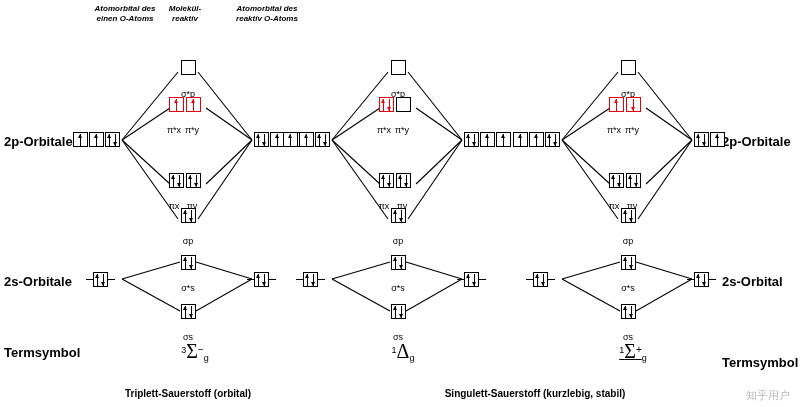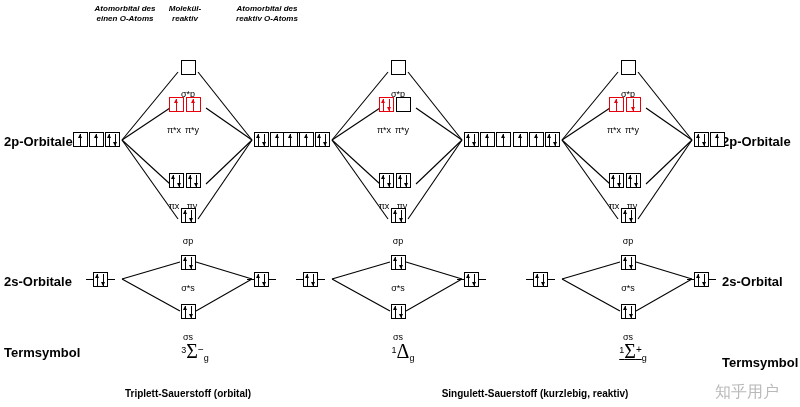--- a/index.html
+++ b/index.html
@@ -57,21 +57,21 @@
   
   .linebox{
     position:absolute;width:15px;height:15px;
   }
   .linebox .ln{
     position:absolute;left:-7px;top:7px;width:29px;height:1.3px;background:#000;
   }
   svg.lines{position:absolute;left:0;top:0;width:800px;height:407px;pointer-events:none;}
   .term{font-size:12px;text-align:center;}
   .watermark{
-    position:absolute;right:21px;bottom:4px;font-size:16px;color:#b9b9b9;
+    position:absolute;right:10px;bottom:4px;font-size:11px;color:#b9b9b9;
   }
 </style>
 </head>
 <body>
 
 <svg class="lines">
 
   <g stroke="#000" stroke-width="1.1" fill="none">
     <line x1="122" y1="140" x2="178" y2="72"></line>
     <line x1="122" y1="140" x2="170" y2="108"></line>
@@ -515,15 +515,15 @@
         </span>
       </div>
   </div>
 </div>
 
 <div class="abs term" style="left:588px;top:340px;width:90px;text-decoration:underline;">
   <span style="font-size:9px;vertical-align:super;">1</span><span style="font-size:20px;font-family:'Liberation Serif',serif;">Σ</span><span style="font-size:10px;vertical-align:super;">+</span><span style="font-size:9px;vertical-align:sub;">g</span>
 </div>
 
 <div class="abs caption" style="left:88px;top:388px;width:200px;">Triplett-Sauerstoff (orbital)</div>
-<div class="abs caption" style="left:390px;top:388px;width:290px;">Singulett-Sauerstoff (kurzlebig, reaktiv)</div>
+<div class="abs caption" style="left:390px;top:388px;width:290px;">Singulett-Sauerstoff (kurzlebig, stabil)</div>
 
 <div class="watermark">知乎用户</div>
 
 </body></html>

